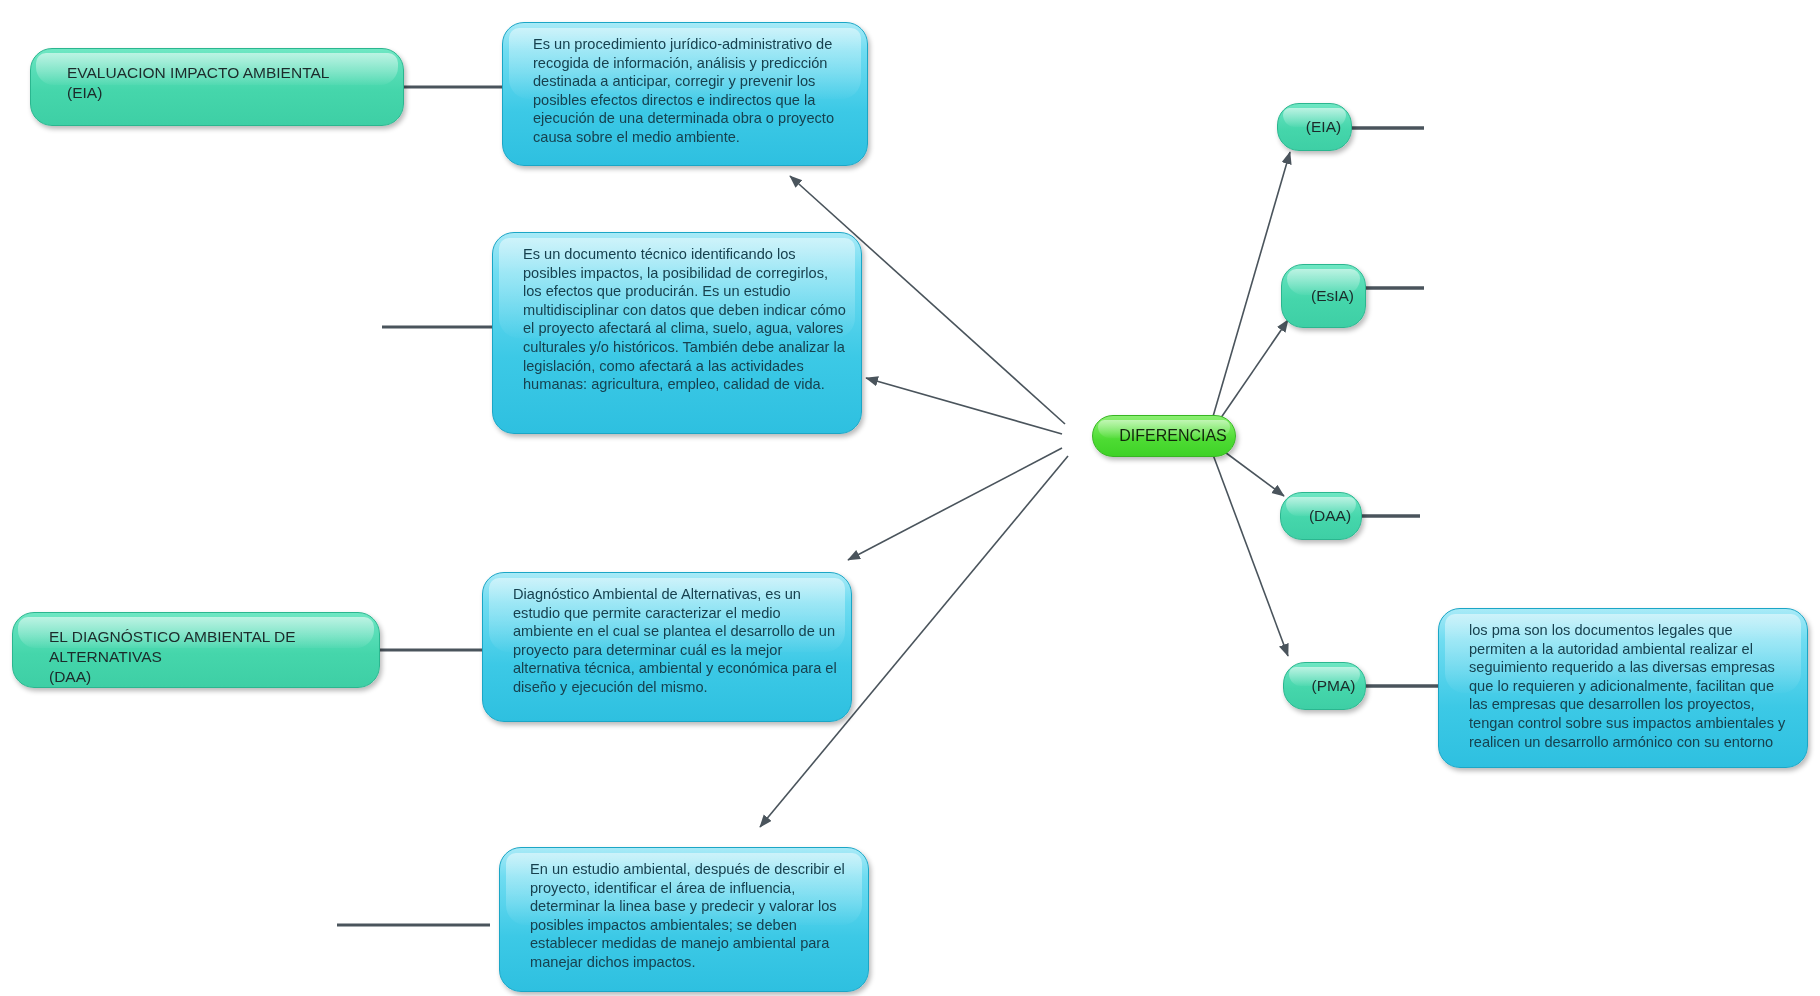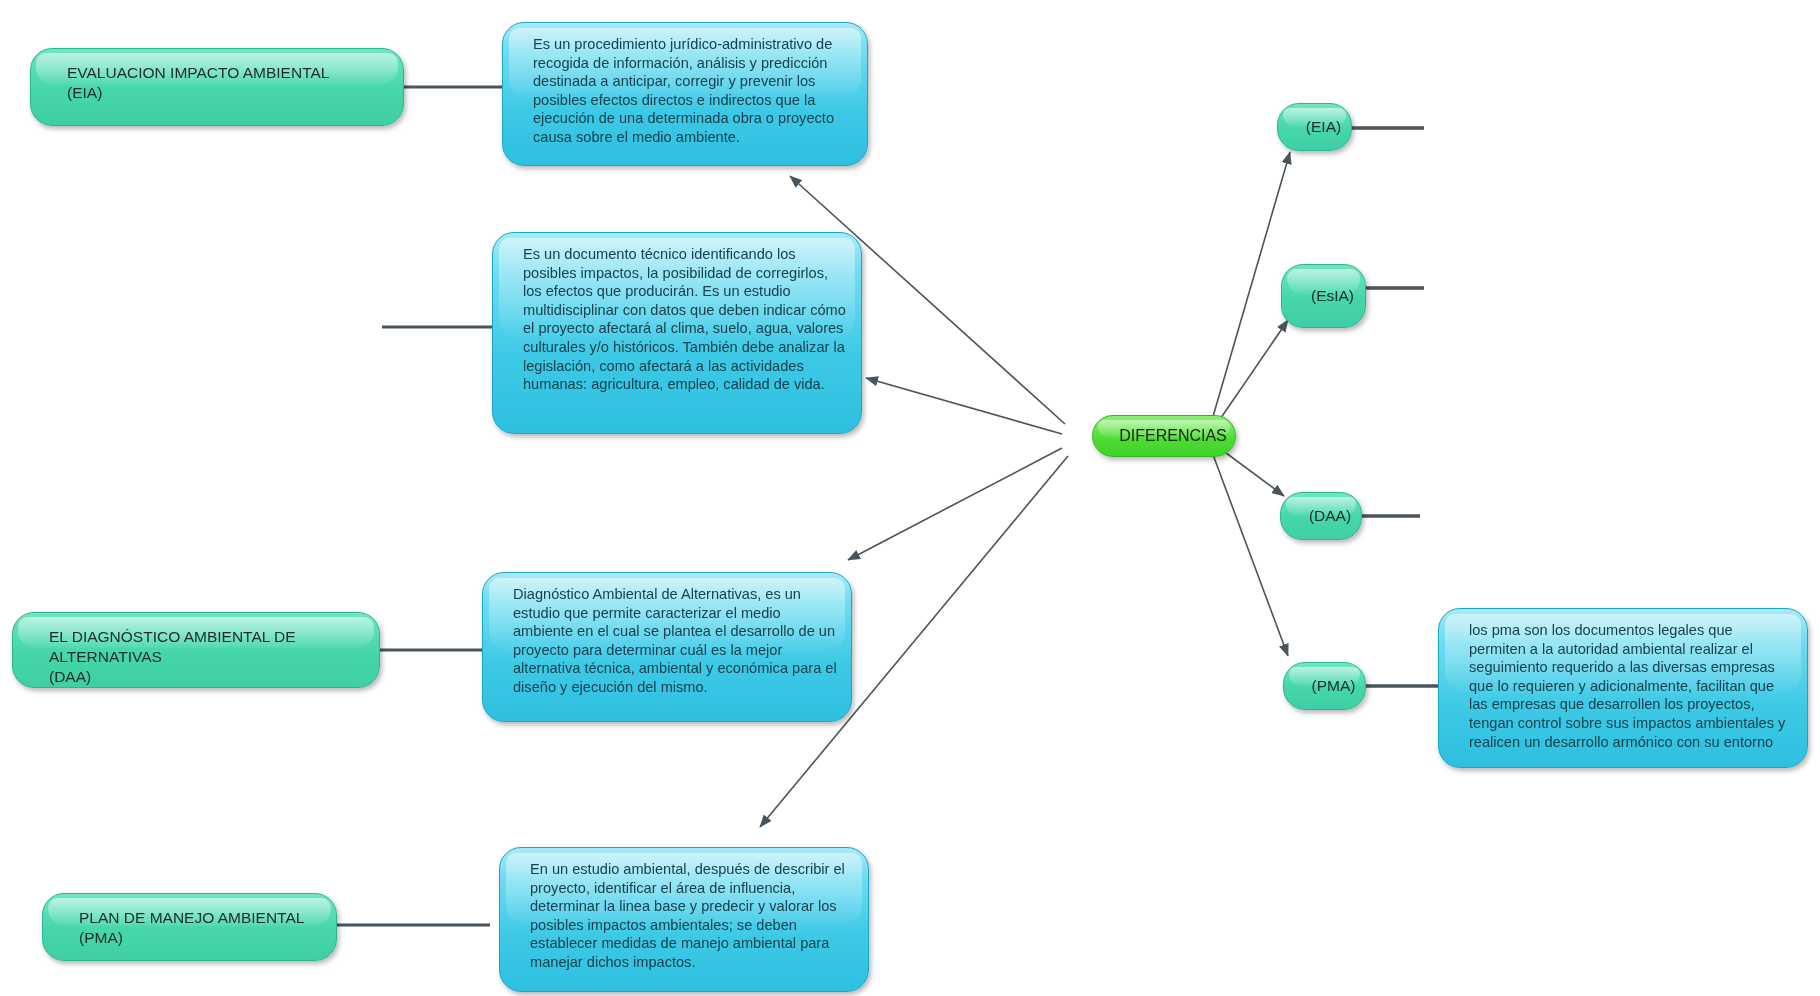--- a/index.html
+++ b/index.html
@@ -161,23 +161,20 @@
     <span class="node-text lbl-green">EVALUACION IMPACTO AMBIENTAL
 (EIA)</span>
   </div>
 
 
   <div class="node node-green" style="left:12px; top:612px; width:368px; height:76px;">
     <span class="node-text lbl-green">EL DIAGNÓSTICO AMBIENTAL DE ALTERNATIVAS
 (DAA)</span>
   </div>
 
-  <div class="node node-green" style="left:42px; top:893px; width:295px; height:68px;">
-    <span class="node-text lbl-green">PLAN DE MANEJO AMBIENTAL (PMA)</span>
-  </div>
 
   <div class="node node-blue" style="left:502px; top:22px; width:366px; height:144px;">
     <span class="node-text lbl-blue">Es un procedimiento jurídico-administrativo de recogida de información, análisis y predicción destinada a anticipar, corregir y prevenir los posibles efectos directos e indirectos que la ejecución de una determinada obra o proyecto causa sobre el medio ambiente.</span>
   </div>
 
   <div class="node node-blue" style="left:492px; top:232px; width:370px; height:202px;">
     <span class="node-text lbl-blue">Es un documento técnico identificando los posibles impactos, la posibilidad de corregirlos, los efectos que producirán. Es un estudio multidisciplinar con datos que deben indicar cómo el proyecto afectará al clima, suelo, agua, valores culturales y/o históricos. También debe analizar la legislación, como afectará a las actividades humanas: agricultura, empleo, calidad de vida.</span>
   </div>
 
   <div class="node node-blue" style="left:482px; top:572px; width:370px; height:150px;">

